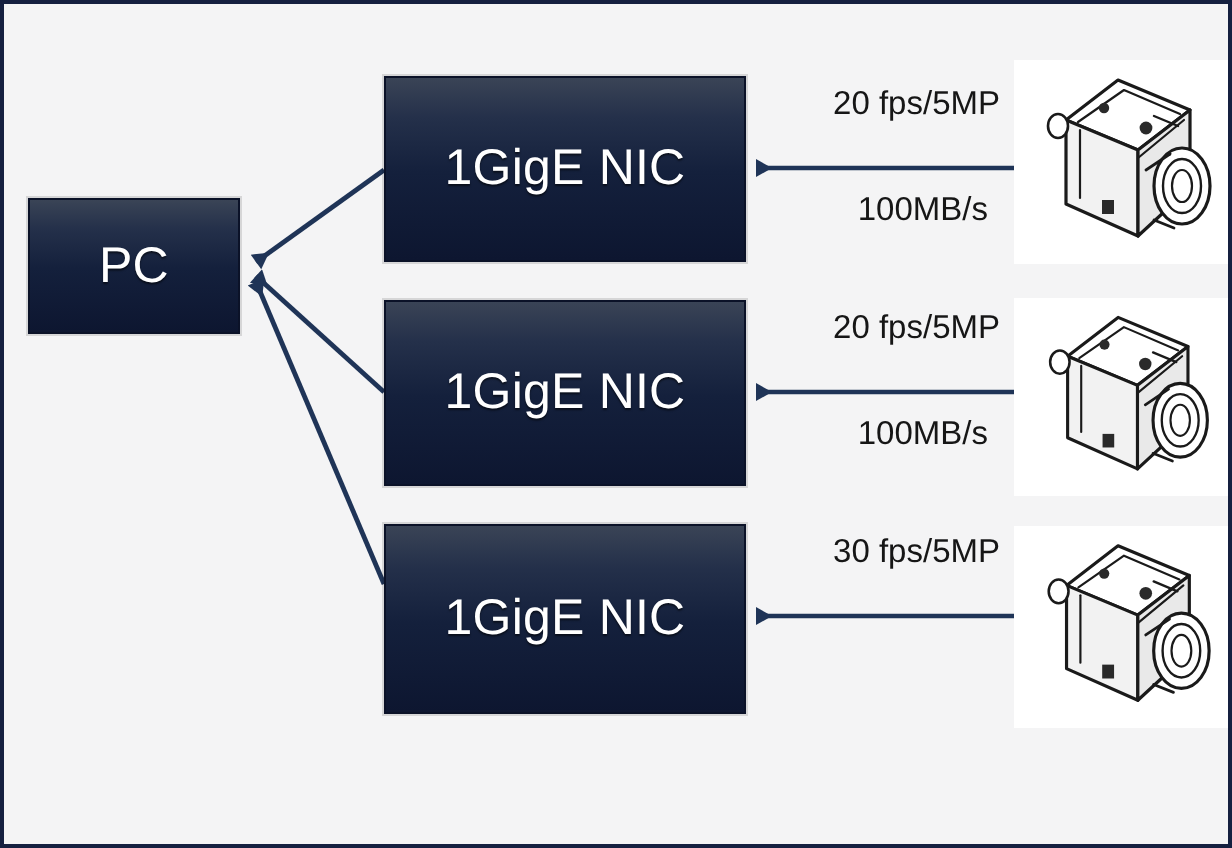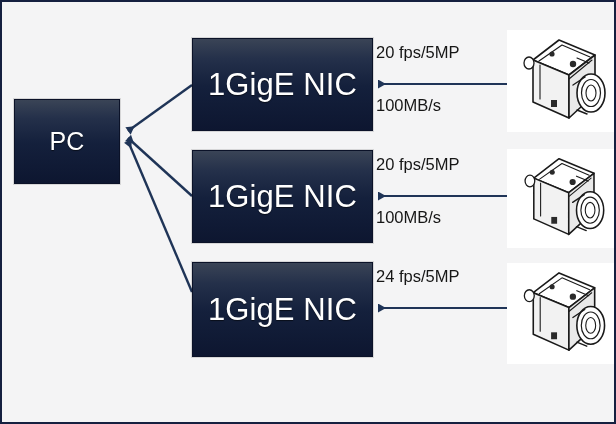--- a/index.html
+++ b/index.html
@@ -25,27 +25,27 @@
     border: 1px solid #0b1densities;
     border: 1px solid #0b1228;
     display: flex;
     align-items: center;
     justify-content: center;
     z-index: 3;
     box-shadow: 0 0 0 1px rgba(0,0,0,0.12);
   }
   .node-label {
     color: #ffffff;
-    font-size: 31px;
+    font-size: 25px;
     line-height: 1;
     letter-spacing: 0.1px;
     text-shadow: 0 1px 1px rgba(0,0,0,0.55);
     white-space: nowrap;
   }
-  #pc-node { left: 12px;  top: 97px;  width: 106px; height: 85px; }
+  #pc-node { left: 12px;  top: 97px;  width: 106px; height: 68px; }
   #pc-node .node-label { font-size: 25px; }
   #nic-node-0 { left: 190px; top: 36px;  width: 181px; height: 93px; }
   #nic-node-1 { left: 190px; top: 148px; width: 181px; height: 93px; }
   #nic-node-2 { left: 190px; top: 260px; width: 181px; height: 95px; }
 
   
   #connectors {
     position: absolute;
     left: 0; top: 0;
     width: 616px;
@@ -58,20 +58,21 @@
   .rate-group {
     position: absolute;
     width: 126px;
     z-index: 4;
   }
   .rate-top, .rate-bottom {
     color: #161616;
     font-size: 16.5px;
     line-height: 1;
     white-space: nowrap;
+    text-align: right;
   }
   .rate-top { margin-bottom: 9px; padding-right: 2px; }
   .rate-bottom { margin-top: 25px; padding-right: 8px; }
   .rate-arrow-row { height: 2px; }
   #rate-group-0 { left: 374px; top: 42px; }
   #rate-group-1 { left: 374px; top: 154px; }
   #rate-group-2 { left: 374px; top: 266px; }
 
   
   .camera-panel {
@@ -128,21 +129,21 @@
     <div class="rate-bottom">100MB/s</div>
   </div>
 
   <div class="rate-group" id="rate-group-1">
     <div class="rate-top">20 fps/5MP</div>
     <div class="rate-arrow-row"></div>
     <div class="rate-bottom">100MB/s</div>
   </div>
 
   <div class="rate-group" id="rate-group-2">
-    <div class="rate-top">24 fps/5MP</div>
+    <div class="rate-top">30 fps/5MP</div>
     <div class="rate-arrow-row"></div>
   </div>
 
   <div class="camera-panel" id="camera-panel-0">
     <svg class="camera-svg" viewBox="0 0 107 102">
       <g fill="none" stroke="#1a1a1a" stroke-width="1.6" stroke-linejoin="round" stroke-linecap="round">
 
         <path d="M26,30 L52,10 L88,25 L62,45 Z" fill="#ffffff"></path>
 
         <path d="M26,30 L26,72 L62,88 L62,45 Z" fill="#f2f2f2"></path>

